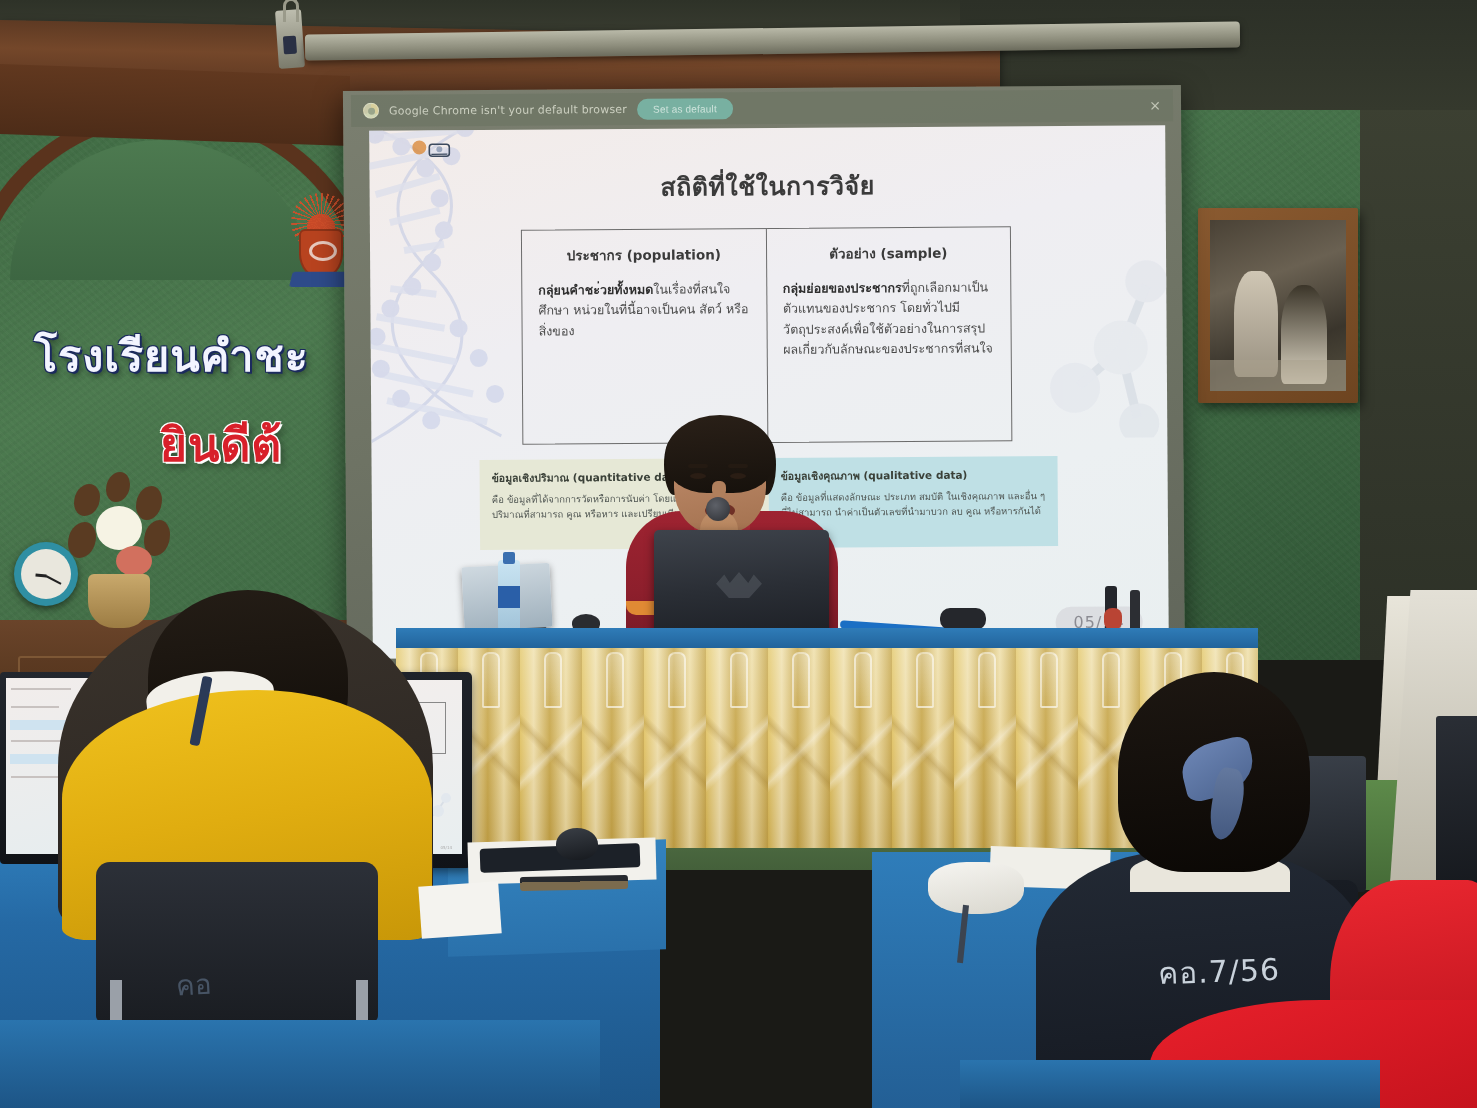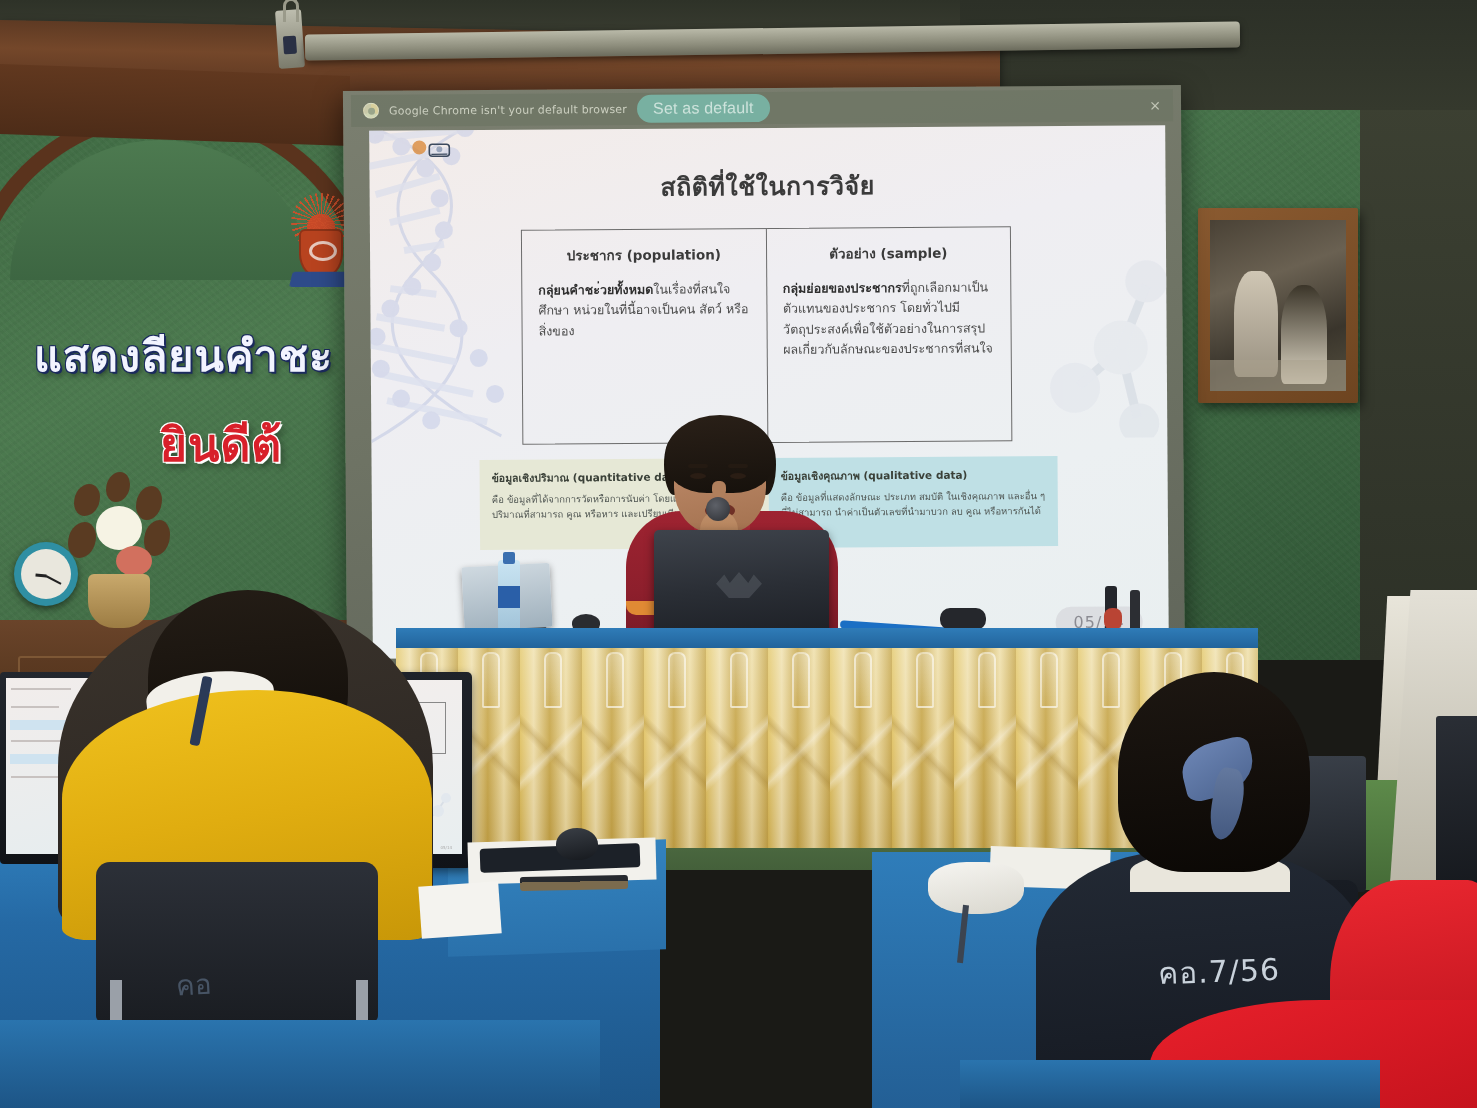--- a/index.html
+++ b/index.html
@@ -218,21 +218,21 @@
   }
   .chrome-logo:after{
     content:""; display:block; margin:4px auto; width:7px; height:7px;
     border-radius:50%; background:#9aa58a;
   }
   .chrome-text {
     font-size:11px; color:#dcdfd0; opacity:.85; letter-spacing:.2px; white-space:nowrap;
   }
   .chrome-btn {
     background:rgba(124,204,190,.75); color:#d8efe9; border:none;
-    font-size:16px; padding:5px 16px; border-radius:14px; cursor:pointer;
+    font-size:10px; padding:5px 16px; border-radius:14px; cursor:pointer;
     letter-spacing:.2px; opacity:.9;
   }
   .chrome-close {
     position:absolute; right:12px; top:9px; color:#d6d9ca; font-size:14px;
     opacity:.8; cursor:pointer; line-height:1;
   }
 
   
   .slide {
     position:absolute; left:26px; top:40px; width:796px; height:528px;
@@ -613,21 +613,21 @@
   <div class="screen-roller"></div>
 
   <div class="school-emblem">
     <div class="emblem-rays"></div>
     <div class="emblem-body">
       <div class="emblem-ring"></div>
     </div>
     <div class="emblem-base"></div>
   </div>
 
-  <div class="wall-sign-line1">แสดงลียนคำชะ</div>
+  <div class="wall-sign-line1">โรงเรียนคำชะ</div>
   <div class="wall-sign-line2">ยินดีต้</div>
 
   <div class="photo-frame">
     <div class="photo-inner">
       <div class="photo-fig1"></div>
       <div class="photo-fig2"></div>
       <div class="photo-caption"></div>
     </div>
   </div>
 

